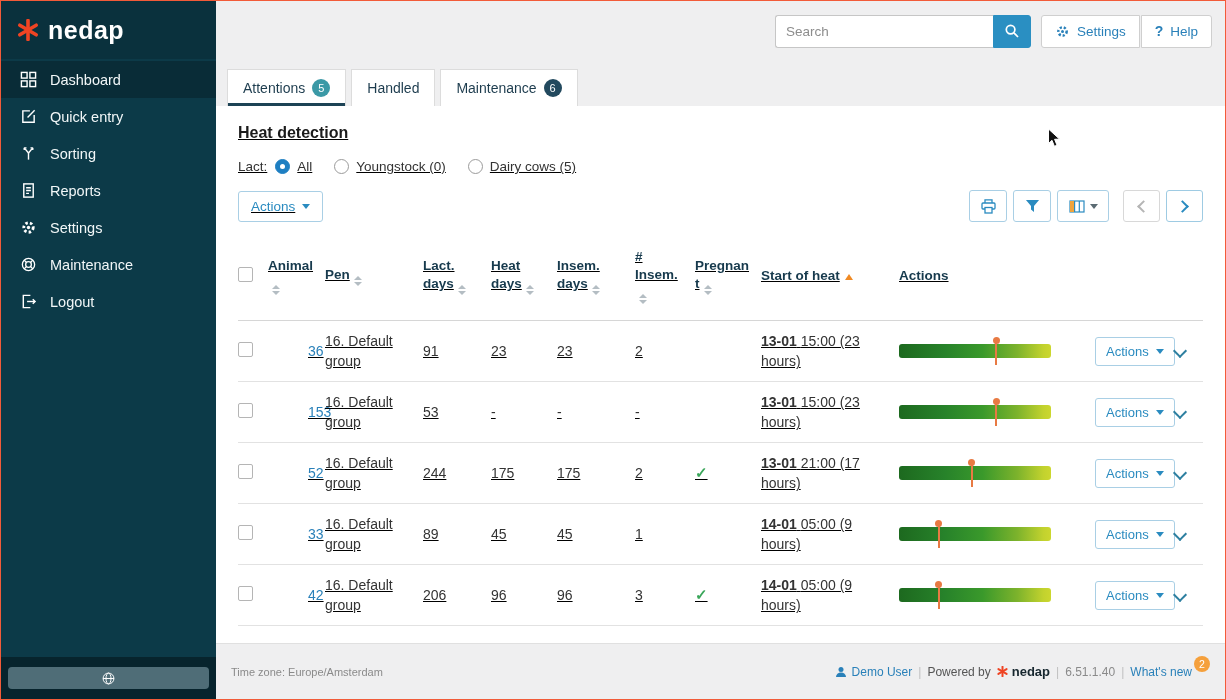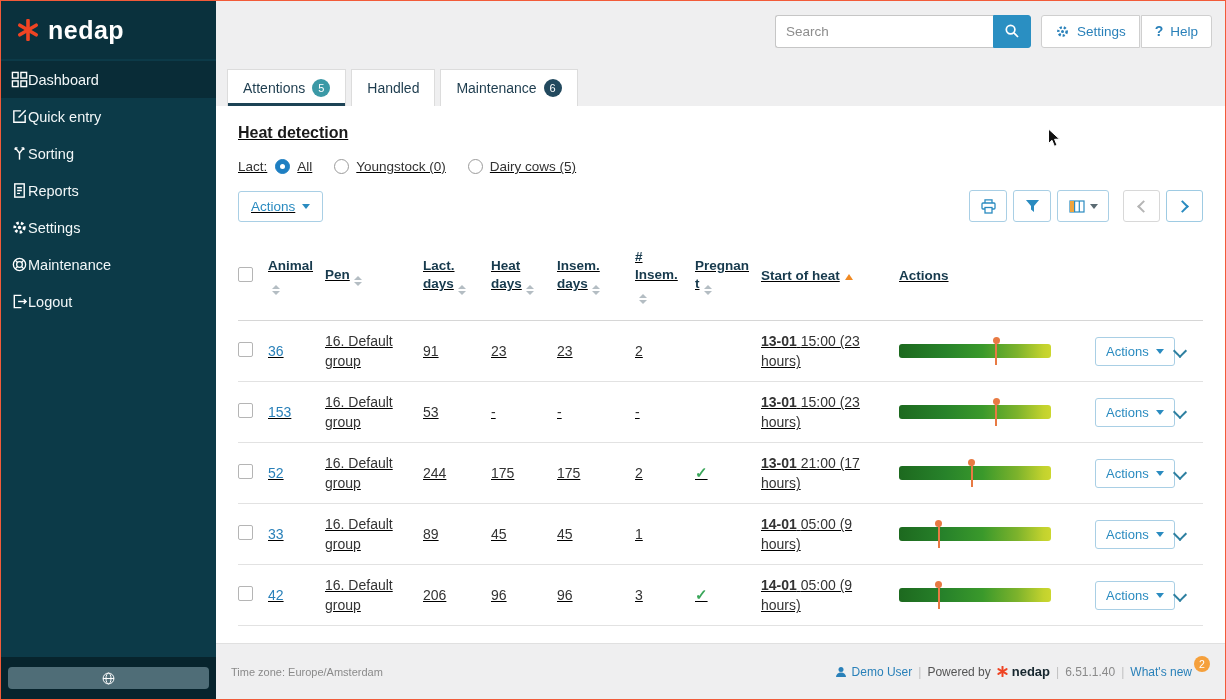--- a/index.html
+++ b/index.html
@@ -12,21 +12,21 @@
     overflow: hidden;
     background: #fff;
   }
   svg { display: block; }
 
   
   .sidebar { width: 215px; background: #0c3a48; color: #fff; display: flex; flex-direction: column; flex-shrink: 0; }
   .logo { height: 58px; background: #0a313d; display: flex; align-items: center; padding-left: 16px; gap: 9px; cursor: pointer; }
   .logo-text { font-size: 25px; font-weight: 700; color: #fff; letter-spacing: .5px; }
   .nav { flex: 1; padding-top: 2px; }
-  .nav-item { height: 37px; display: flex; align-items: center; gap: 0; padding-left: 10px; font-size: 14.5px; cursor: pointer; color: #f2f7f8; }
+  .nav-item { height: 37px; display: flex; align-items: center; gap: 13px; padding-left: 19px; font-size: 14.5px; cursor: pointer; color: #f2f7f8; }
   .nav-item.active { background: #092c37; }
   .lang-strip { background: #07242d; padding: 10px 7px; }
   .lang-btn { width: 100%; height: 22px; background: #4f6d77; border: none; border-radius: 4px; display: flex; align-items: center; justify-content: center; cursor: pointer; }
 
   
   .main { flex: 1; display: flex; flex-direction: column; min-width: 0; border-radius: 31px; }
 
   .topbar { height: 60px; background: #efeff0; display: flex; align-items: center; justify-content: flex-end; padding: 0 13px; gap: 10px; flex-shrink: 0; }
   .search-group { display: flex; height: 33px; }
   .search-input { width: 218px; border: 1px solid #c6c6c6; border-right: none; border-radius: 3px 0 0 3px; padding: 0 10px; font-size: 13.5px; font-family: inherit; color: #333; outline: none; background: #fff; }
@@ -77,21 +77,21 @@
   .th { font-size: 13.5px; font-weight: 700; color: #173a4d; padding-right: 10px; word-break: break-word; line-height: 1.35; cursor: pointer; }
   .sort-pair { display: inline-flex; flex-direction: column; gap: 2px; margin-left: 4px; vertical-align: -1px; }
   .sort-pair i { display: block; width: 0; height: 0; border-left: 4px solid transparent; border-right: 4px solid transparent; }
   .sort-pair .up { border-bottom: 4.5px solid #b4bdc3; }
   .sort-pair .down { border-top: 4.5px solid #b4bdc3; }
   .sort-asc { display: inline-block; width: 0; height: 0; border-left: 4.5px solid transparent; border-right: 4.5px solid transparent; border-bottom: 6px solid #f08a24; margin-left: 5px; }
 
   .row { border-bottom: 1px solid #e2e2e2; height: 61px; }
   .td { font-size: 14px; color: #333; padding-right: 8px; }
   .checkbox { width: 15px; height: 15px; border: 1px solid #b5b5b5; border-radius: 2px; background: #fff; display: inline-block; cursor: pointer; }
-  .animal-link { color: #2980b9; cursor: pointer; text-decoration: none; }
+  .animal-link { color: #2980b9; cursor: pointer; text-decoration: none; margin-left: 40px; }
   .pen-cell { line-height: 1.45; }
   .pregnant-cell { color: #3aa65a; font-weight: 700; font-size: 15px; }
   .start-cell { line-height: 1.45; }
   .start-cell b { font-weight: 700; }
   .bar { display: block; position: relative; width: 152px; height: 14px; border-radius: 3px;
          background: linear-gradient(90deg,#1d691f 0%,#27822a 30%,#3a992b 55%,#7db32c 78%,#c2d22e 95%,#ccd72f 100%); }
   .marker { position: absolute; top: -5px; width: 2px; height: 26px; background: #e87a43; margin-left: -1px; }
   .marker::before { content: ''; position: absolute; top: -2px; left: -2.5px; width: 7px; height: 7px; border-radius: 50%; background: #e87a43; }
   .row-chev { width: 10px; height: 10px; border-right: 2px solid #2d7fa0; border-bottom: 2px solid #2d7fa0; transform: rotate(45deg); display: inline-block; cursor: pointer; margin-top: -5px; }
 

